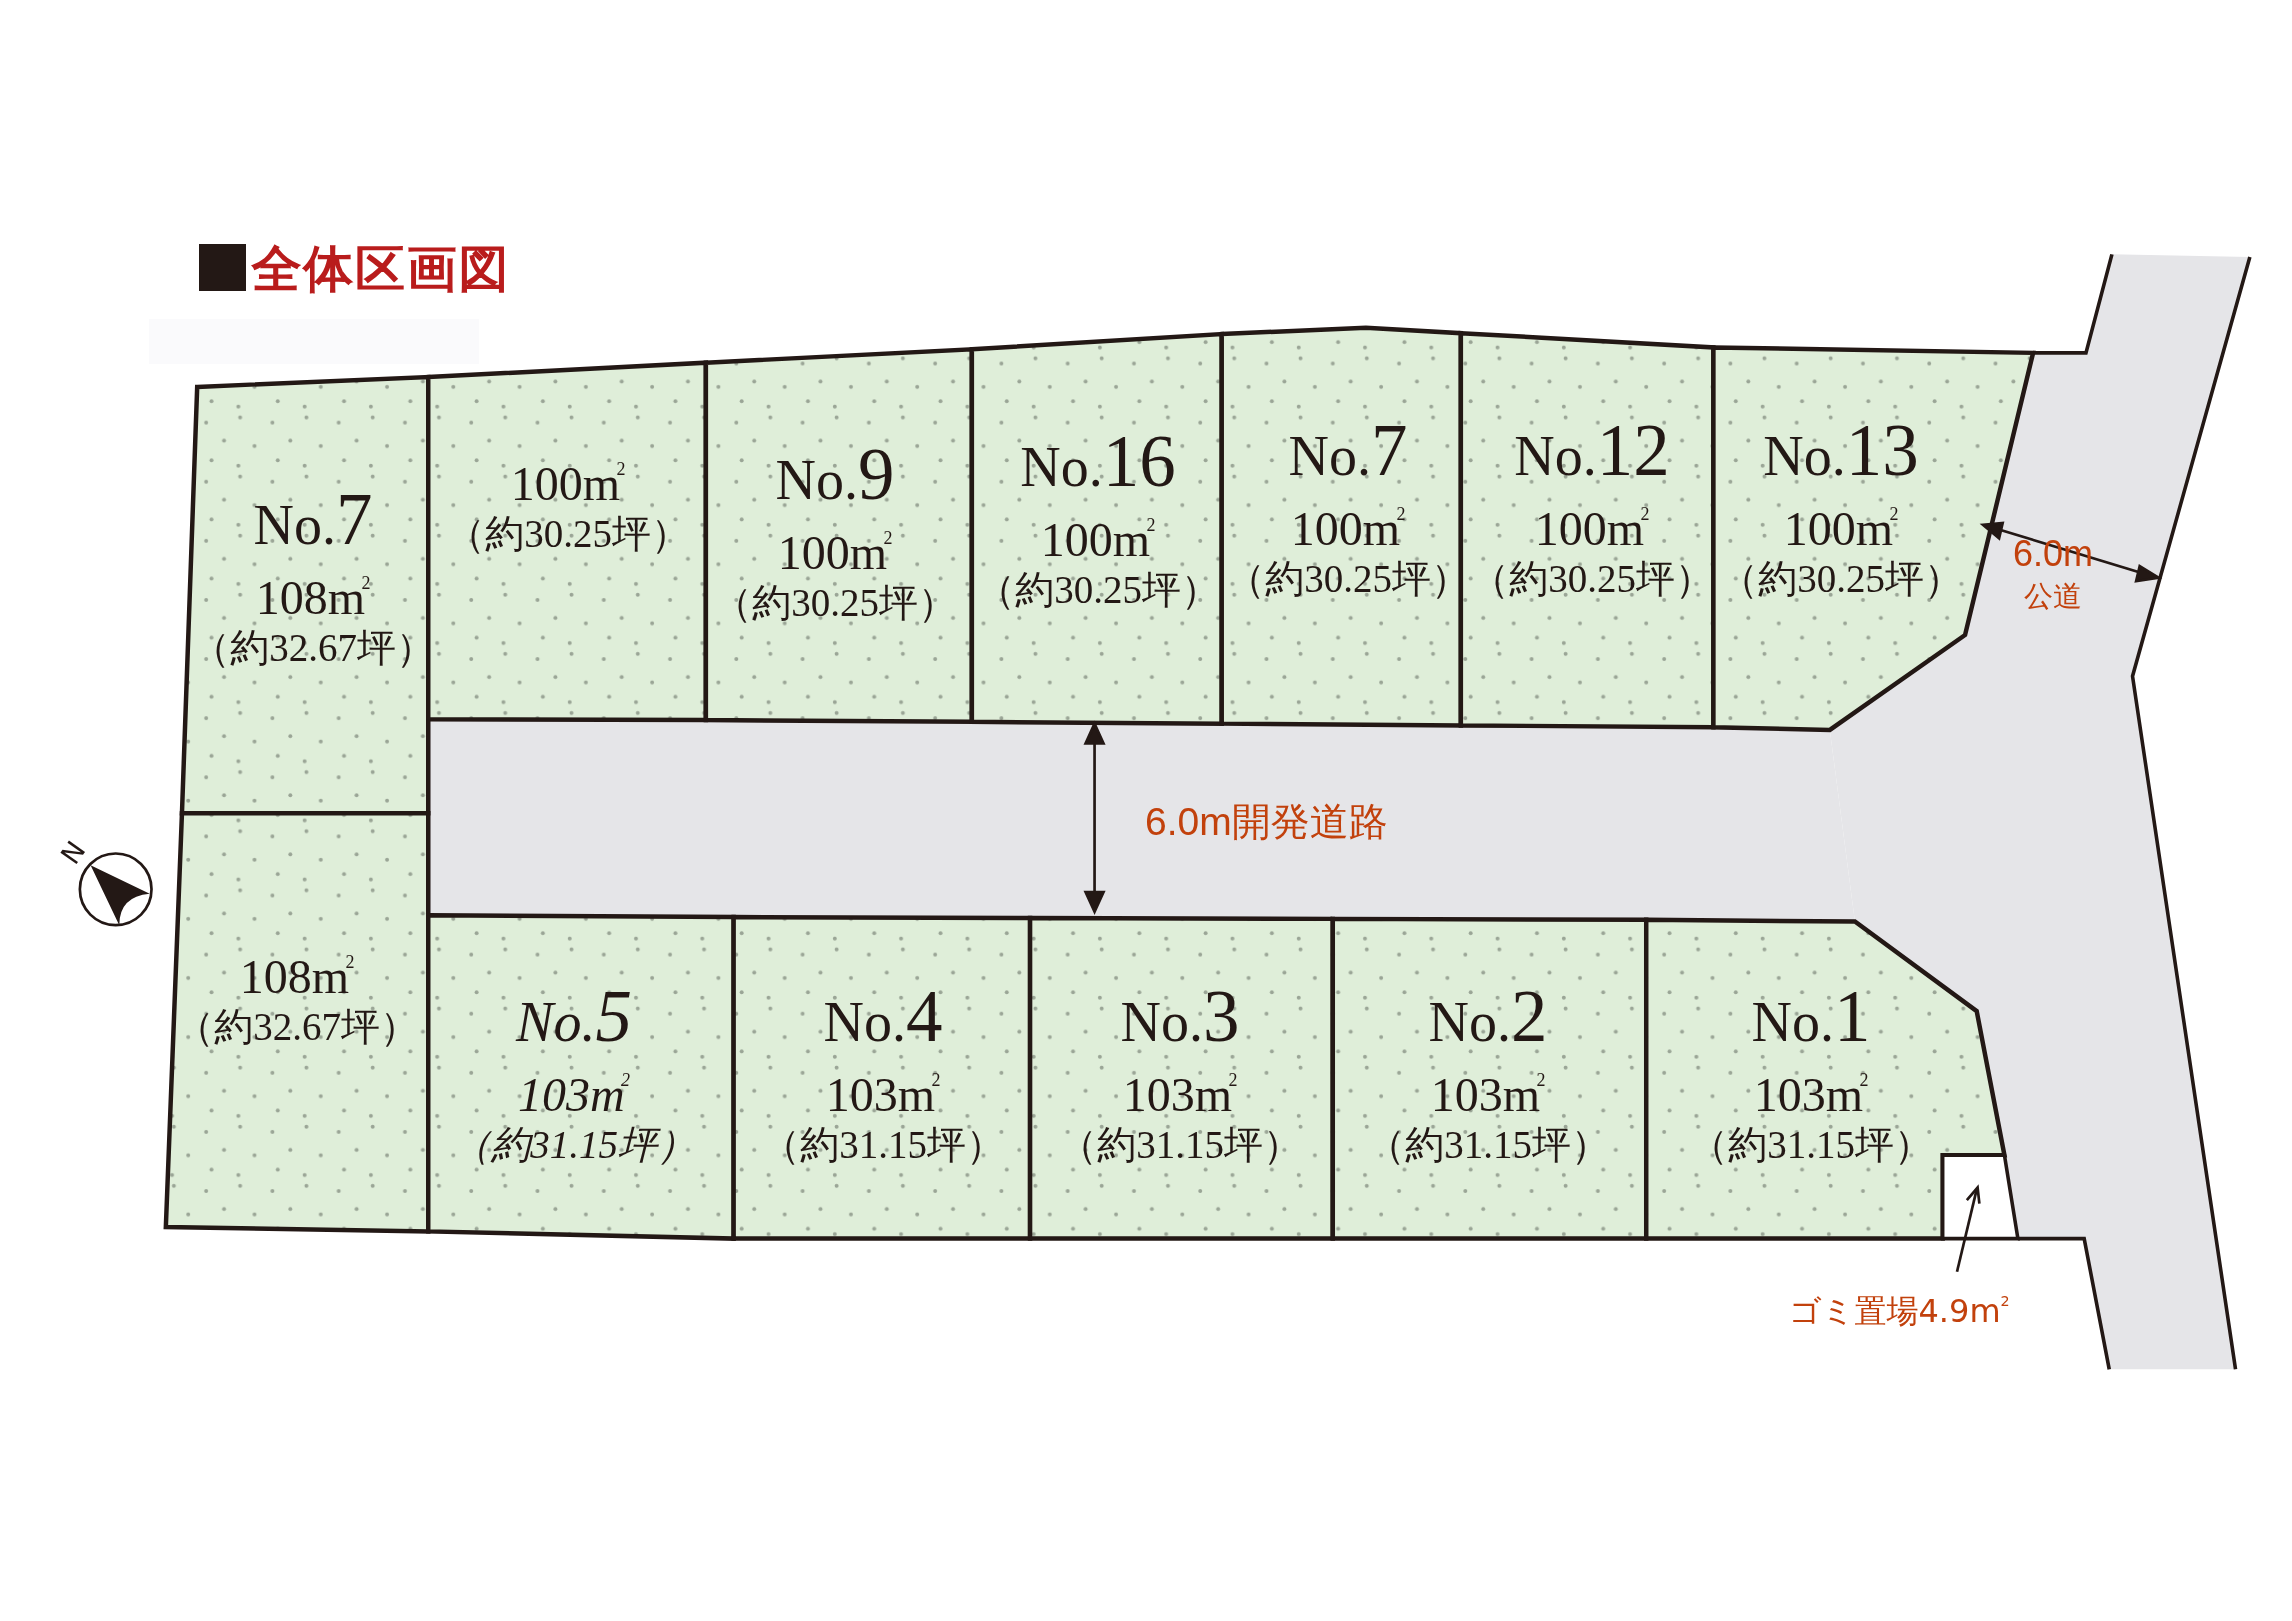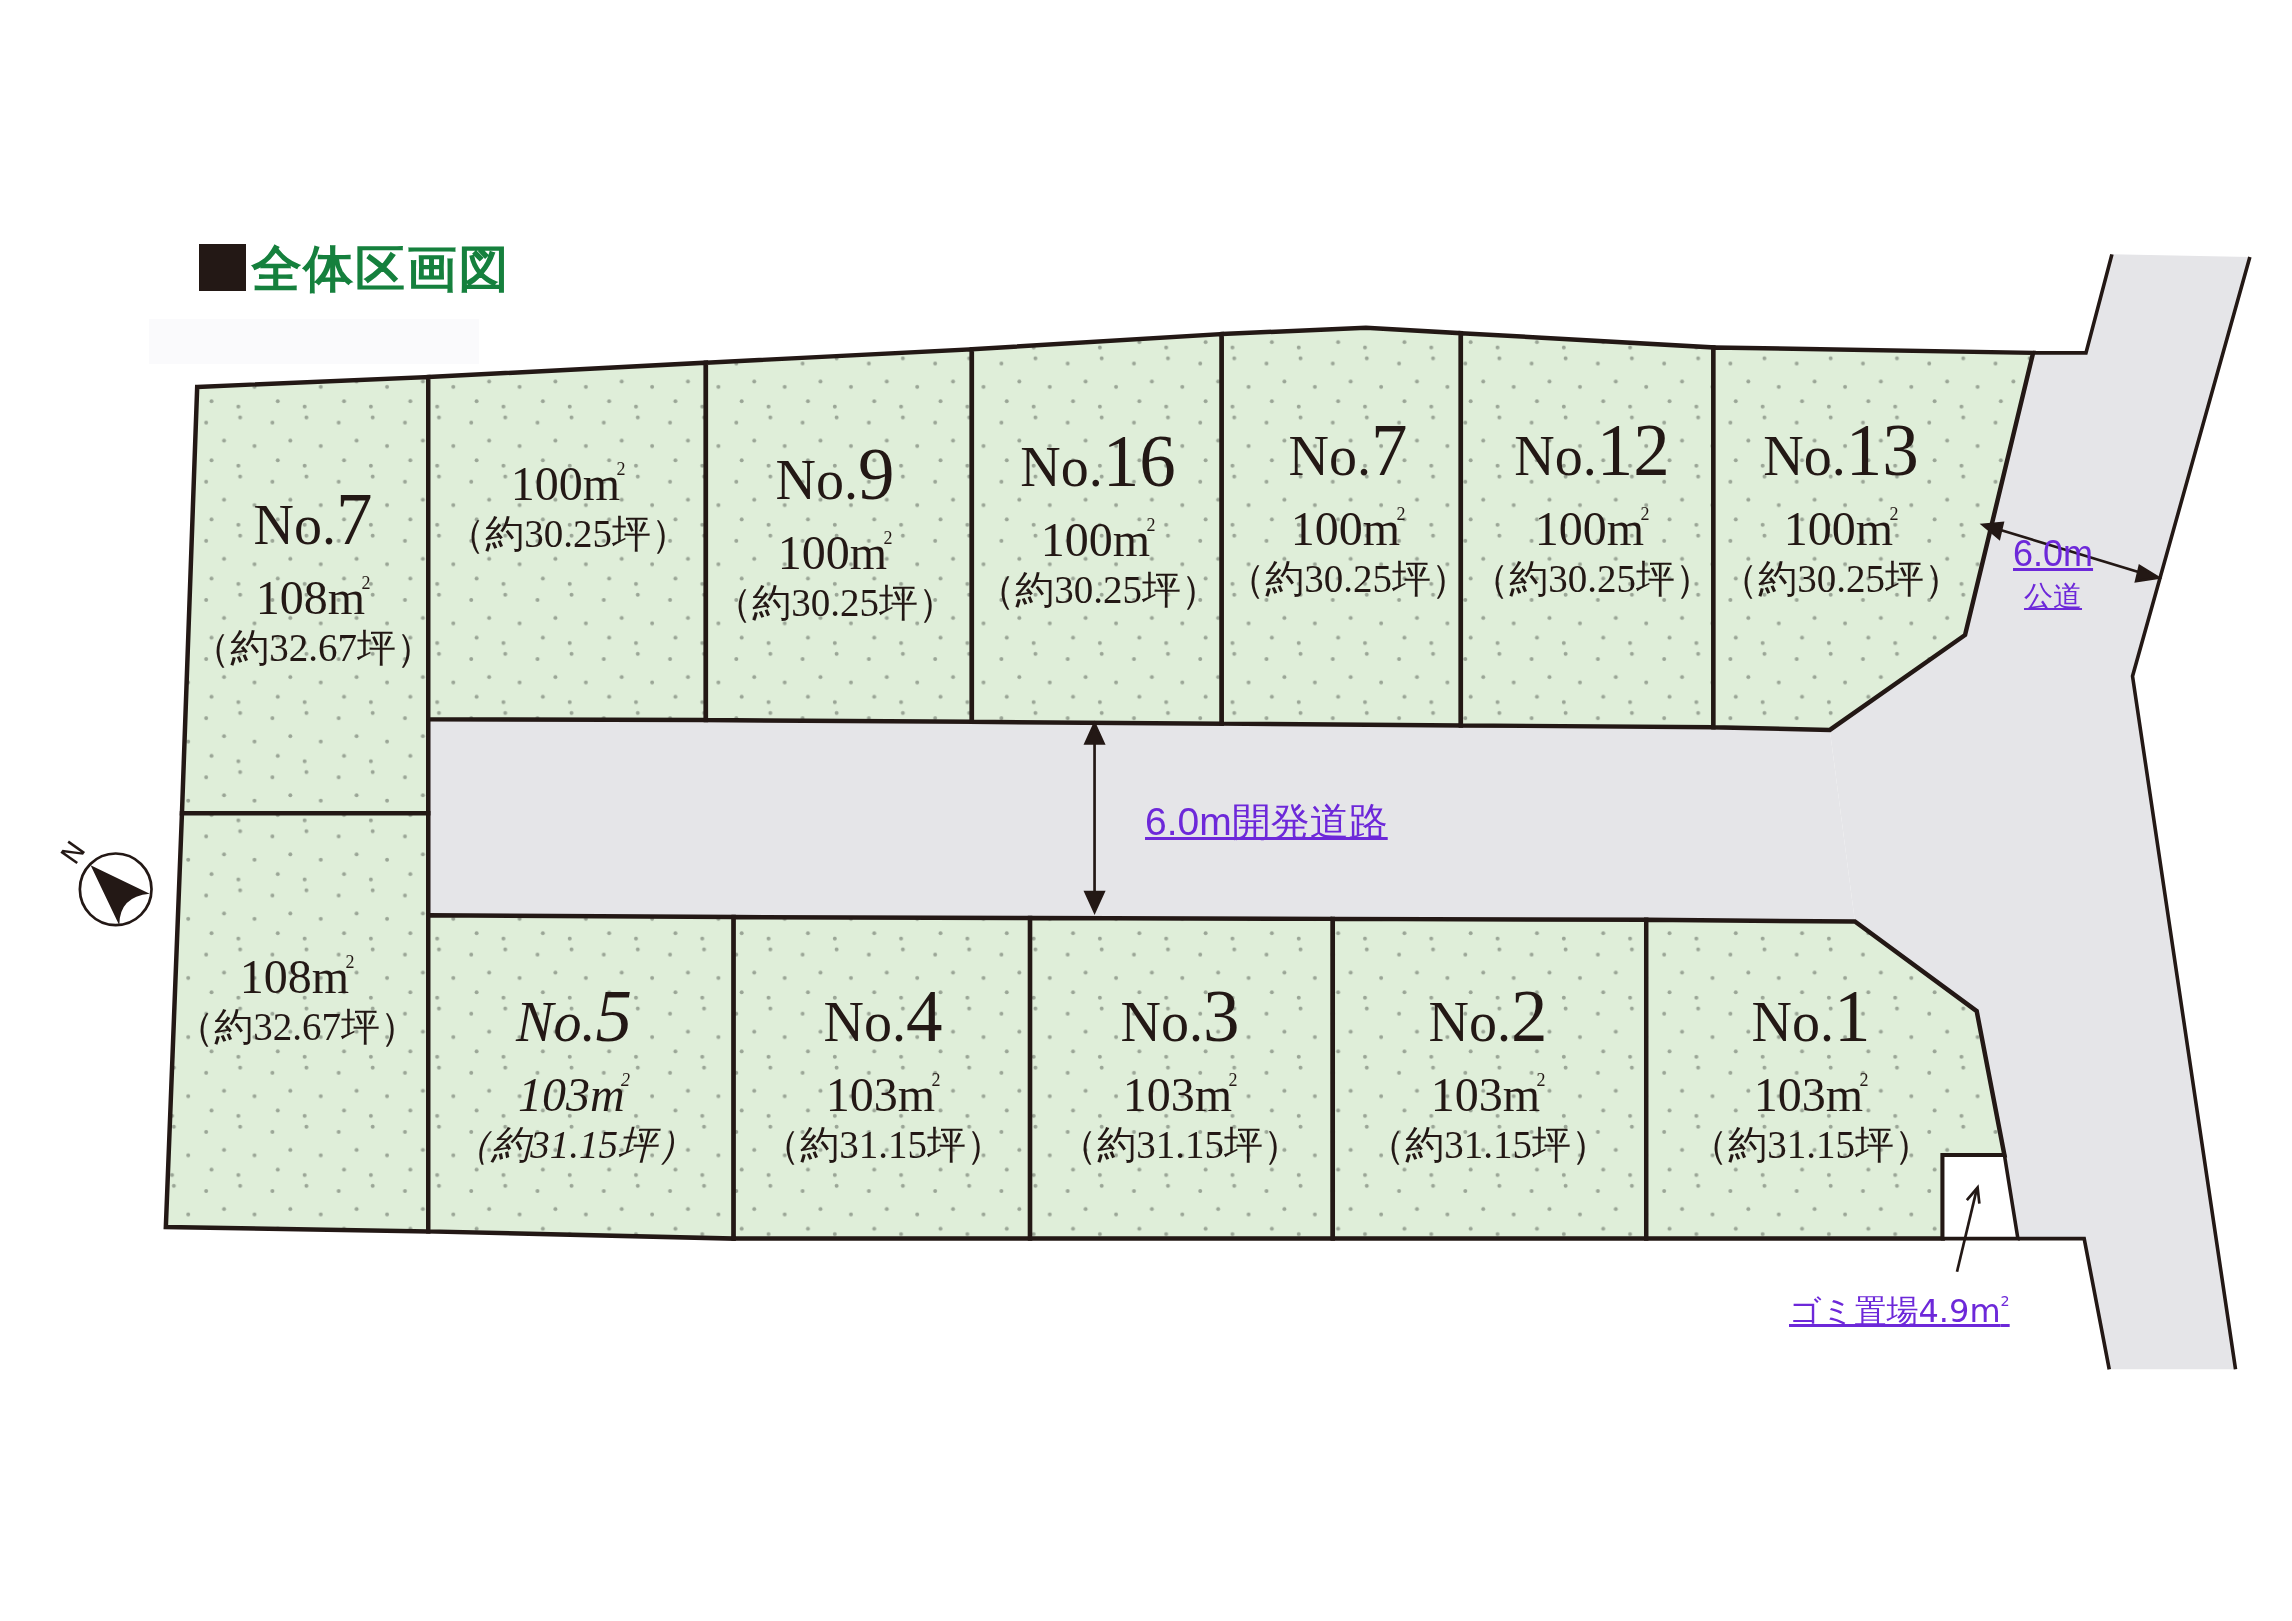--- a/index.html
+++ b/index.html
@@ -1,31 +1,31 @@
 <!DOCTYPE html>
 <html style="font-size:14.3px"><head>
 <meta charset="utf-8">
 <style>
   html, body { margin:0; padding:0; background:#ffffff; }
   body { width:2293px; height:1621px; position:relative; overflow:hidden;
          font-family:"Liberation Sans", sans-serif; color:#231815; }
   #plan { position:absolute; left:0; top:0; width:2293px; height:1621px; }
   .title { position:absolute; left:199px; top:236px; font-size:50px; font-weight:bold;
-           font-family:"DejaVu Sans", sans-serif; letter-spacing:1.8px; color:#15803d; }
+           font-family:"DejaVu Sans", sans-serif; letter-spacing:1.8px; color:#b91c1c; }
   .title .sq { display:inline-block; width:47px; height:47px; background:#231815;
                vertical-align:-5.4px; margin-right:5.4px; }
   .subbar { position:absolute; left:149px; top:319px; width:330px; height:45px; background:#fafafc; }
   .lot-label { position:absolute; text-align:center; transform:translateX(-50%);
                font-family:"Liberation Serif", "DejaVu Serif", serif; color:#231815; white-space:nowrap; }
   .lot-label .no { font-size:56px; line-height:63px; display:block; }
   .lot-label .no .num { font-size:73px; }
   .lot-label .area { font-size:48px; line-height:52px; display:block; }
   .lot-label .area sup { font-size:18px; vertical-align:25px; margin-left:-3.6px; }
   .lot-label .tsubo { font-size:39px; line-height:48px; display:block; }
-  .road-label { position:absolute; font-family:"Liberation Sans", sans-serif; color:#6d28d9; white-space:nowrap;text-decoration:underline; }
+  .road-label { position:absolute; font-family:"Liberation Sans", sans-serif; color:#c2410c; white-space:nowrap; }
   .dev-road { left:1109px; top:795px; font-size:39px;margin-left:36px; }
   .pub-road { left:2013px; top:532px; font-size:36px; text-align:center; line-height:43px; }
   .pub-road .sub { font-size:29px; display:block; font-family:"DejaVu Sans", sans-serif; }
   .gomi { left:1789px; top:1290px; font-size:32px; font-family:"DejaVu Sans", sans-serif; }
   .gomi sup { font-size:14.3px; vertical-align:16px; }
   .compass-n { position:absolute; left:63px; top:837px; font-size:27px; transform:rotate(-55deg);
                font-family:"DejaVu Sans", sans-serif; }
 </style>
 </head>
 <body>

